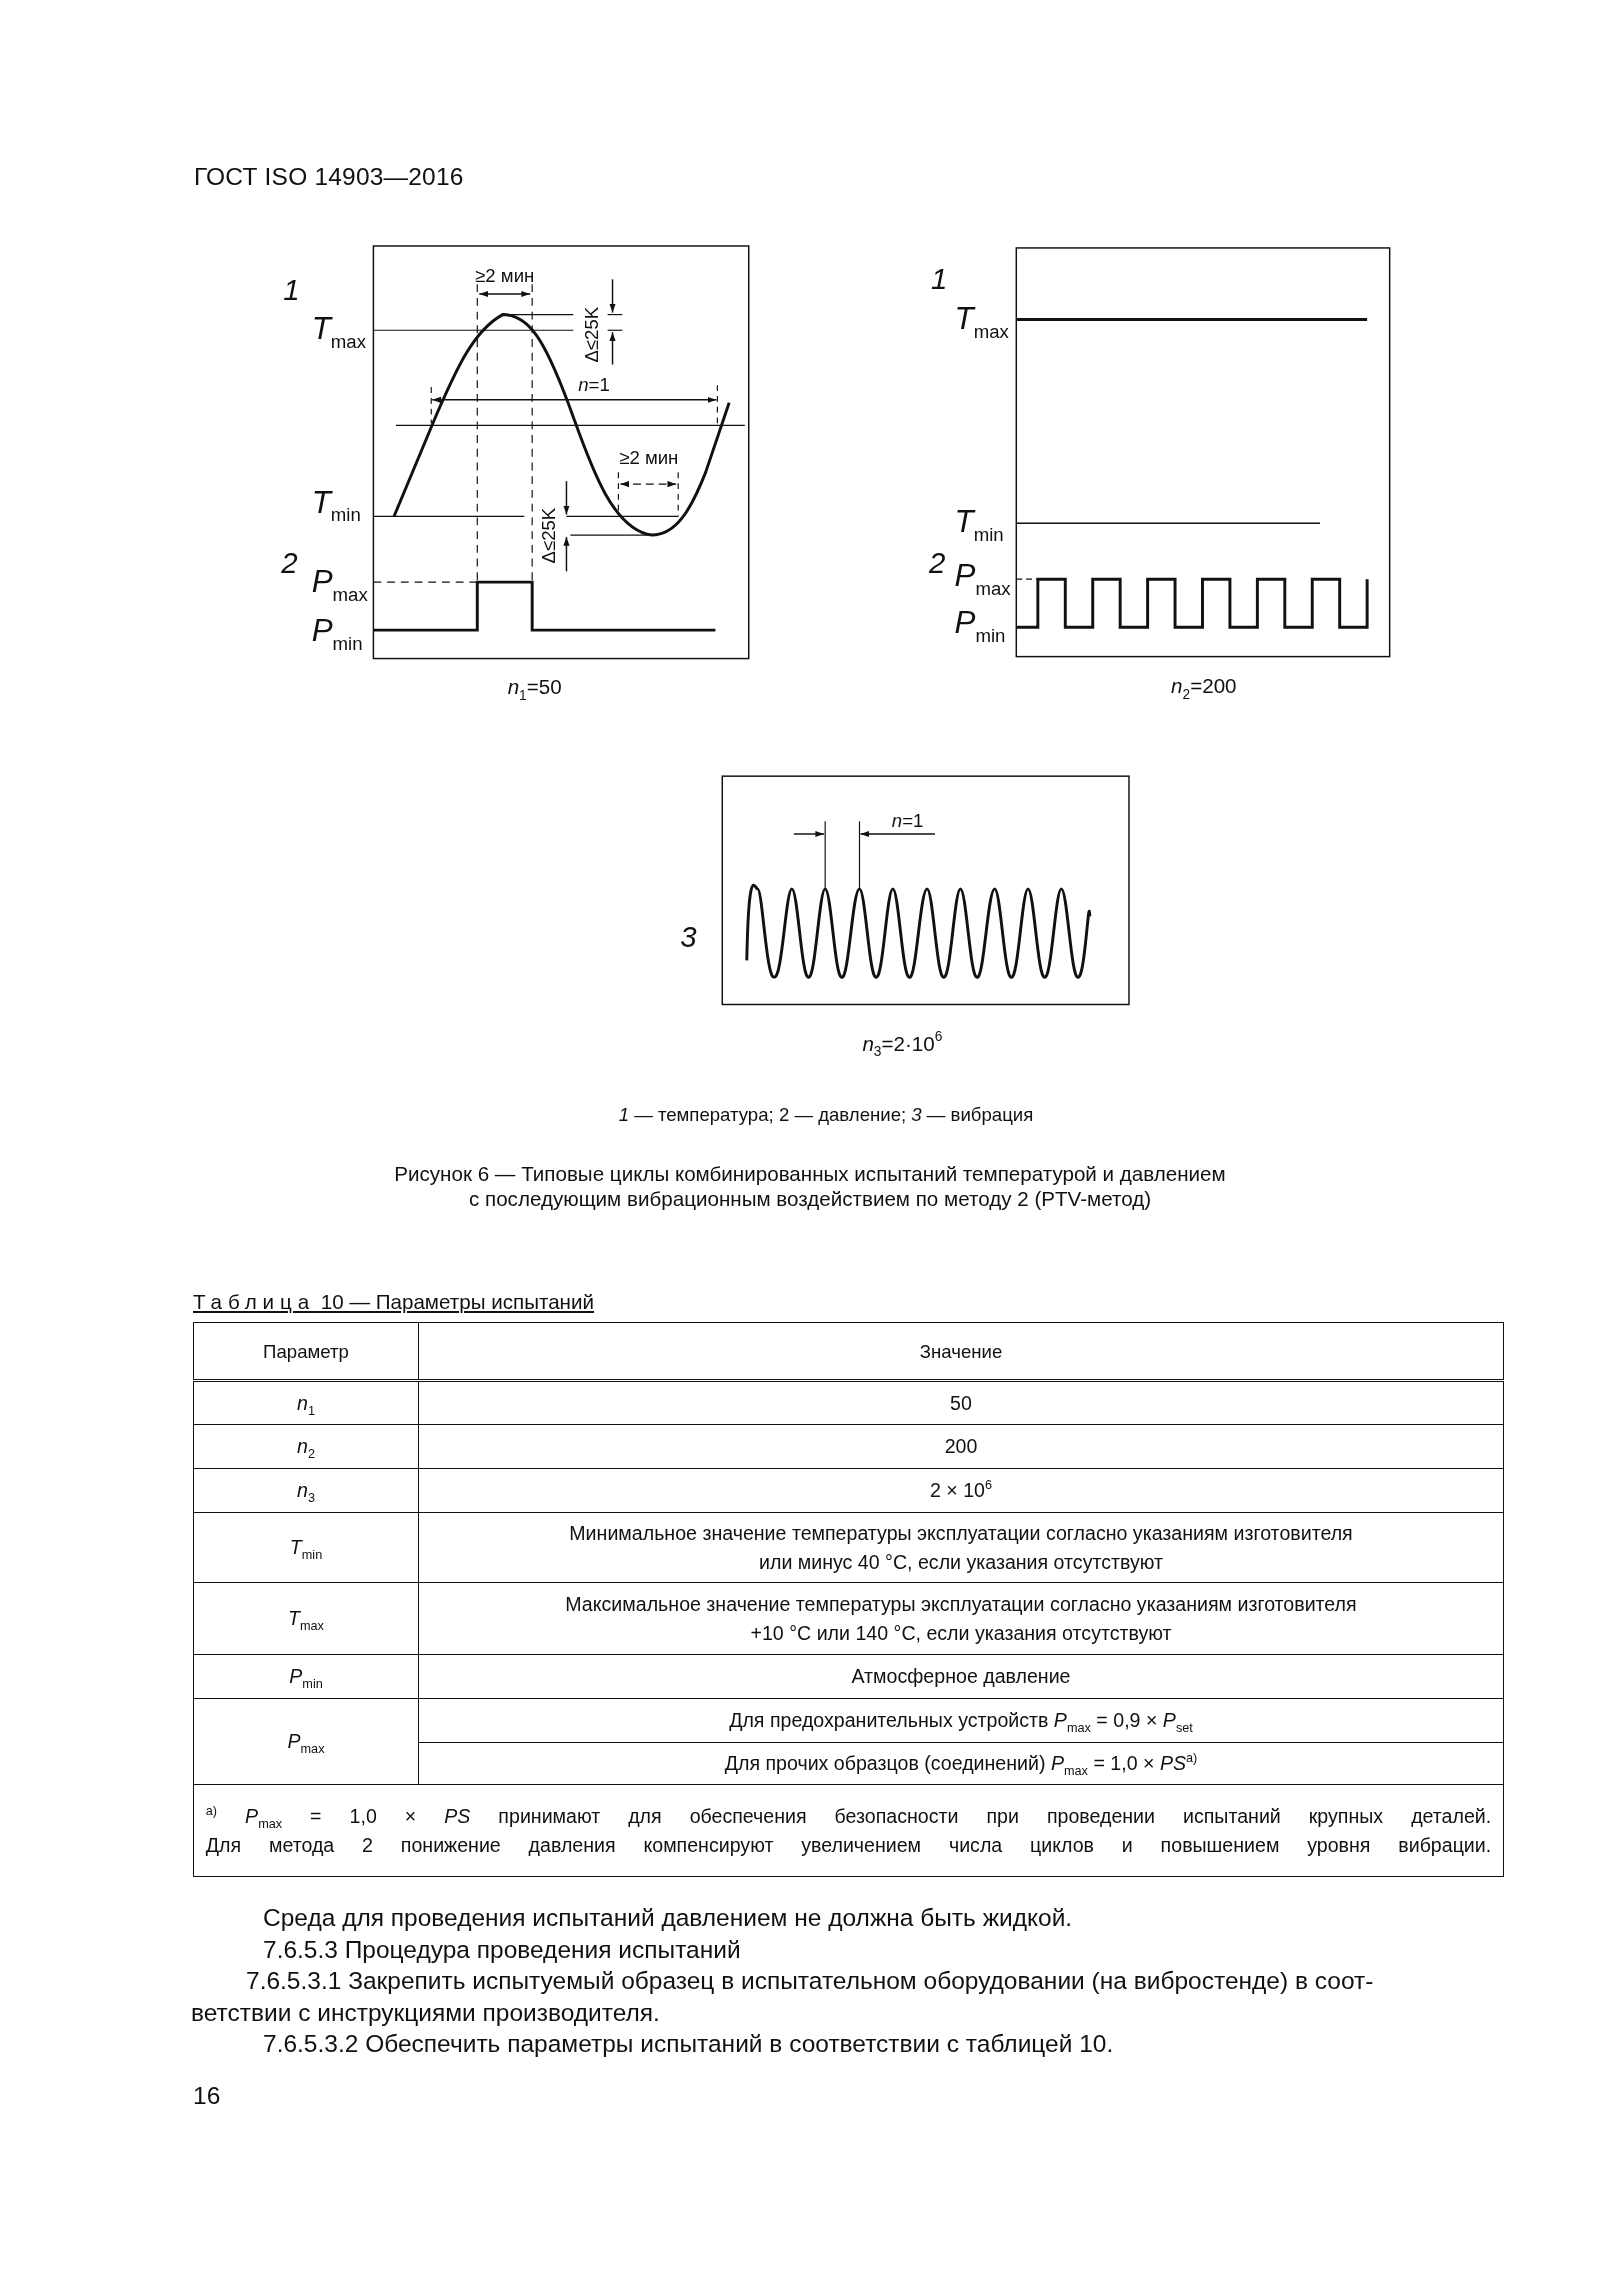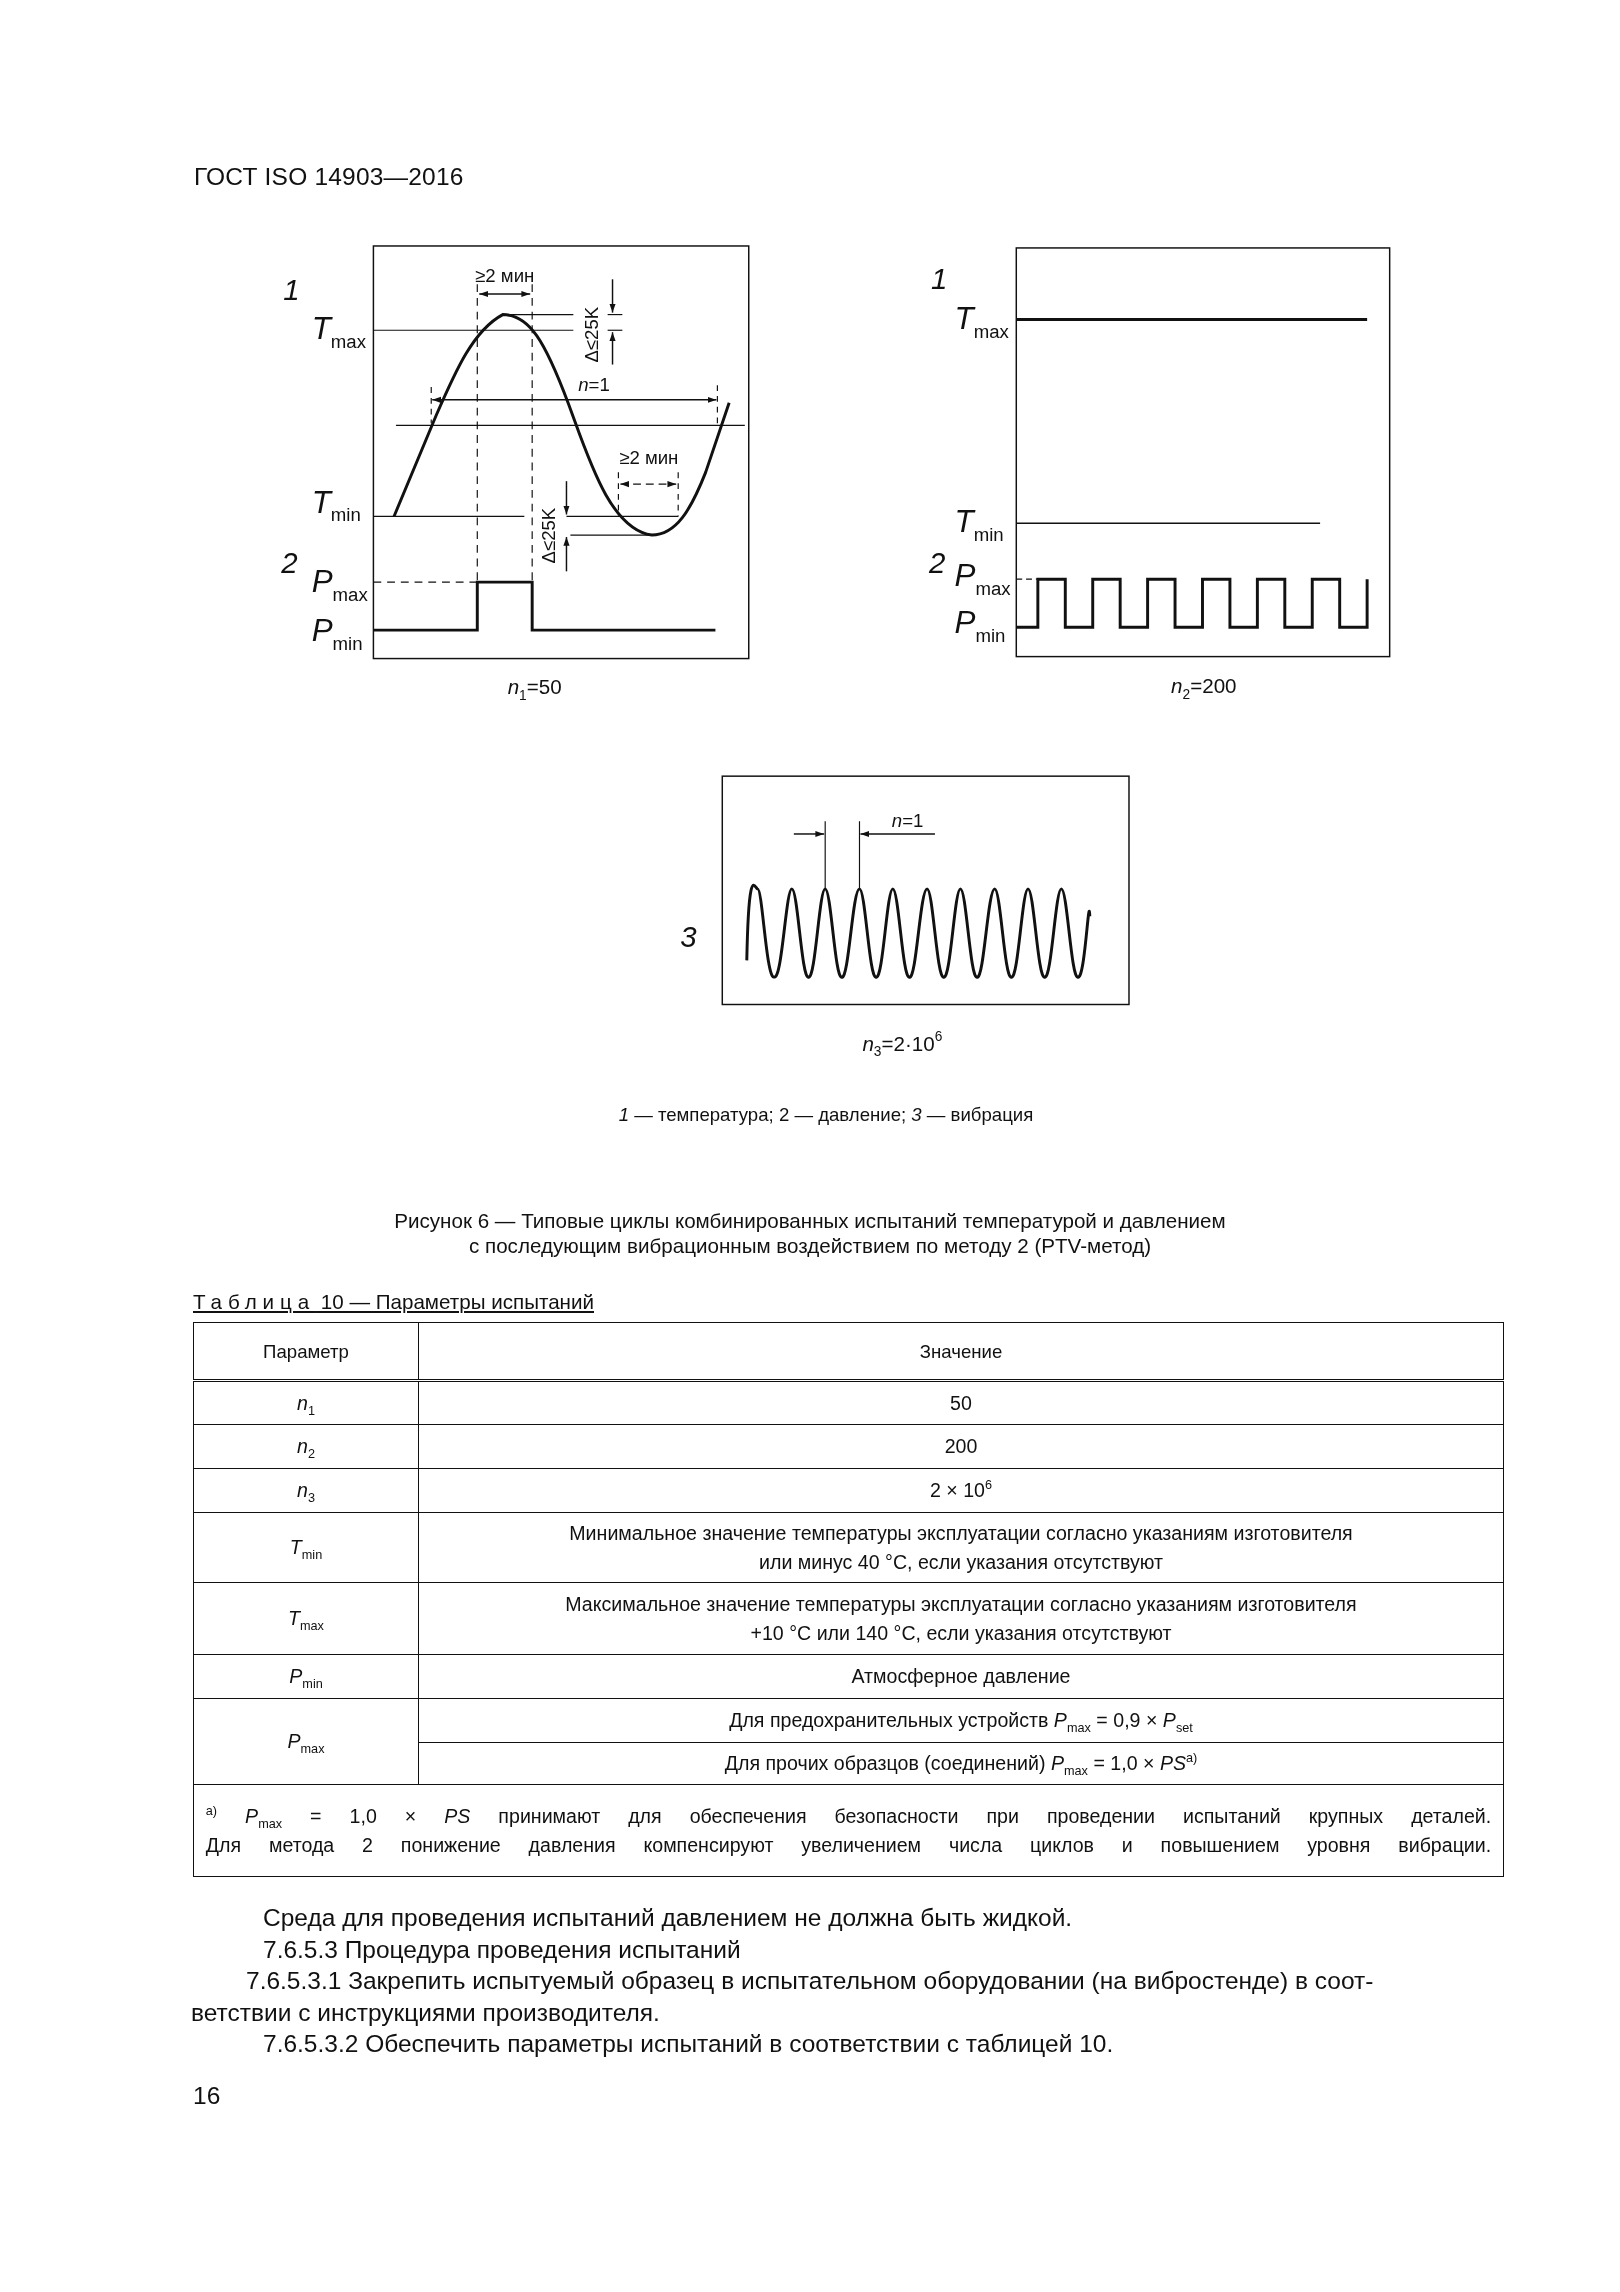--- a/index.html
+++ b/index.html
@@ -3,21 +3,21 @@
 <meta charset="utf-8">
 <style>
   html, body { margin: 0; padding: 0; background: #ffffff; }
   body { width: 1620px; height: 2293px; position: relative; overflow: hidden;
          font-family: "Liberation Sans", sans-serif; color: #111111; }
   .abs { position: absolute; white-space: nowrap; }
   .header { left: 194px; top: 163px; font-size: 24.5px; font-weight: normal; letter-spacing: 0.2px; }
   .fig-svg { position: absolute; left: 0; top: 0; }
   .fig-svg text { font-family: "Liberation Sans", sans-serif; fill: #111; }
   .legend { left: 16px; width: 1620px; top: 1104px; text-align: center; font-size: 18.6px; }
-  .caption { left: 0; width: 1620px; text-align: center; font-size: 20.6px; margin-top: 47px; }
+  .caption { left: 0; width: 1620px; text-align: center; font-size: 20.6px; }
   .tbl-title { left: 193px; top: 1290px; font-size: 20.6px; text-decoration: underline; }
   .tbl-title .spaced { letter-spacing: 5.9px; }
   table.params { position: absolute; left: 193px; top: 1322px; width: 1311px; border-collapse: collapse;
                  font-size: 19.6px; table-layout: fixed; }
   table.params td, table.params th { border: 1.5px solid #111; text-align: center; vertical-align: middle;
                  padding: 0 9.8px; font-weight: normal; line-height: 29px; }
   table.params th { height: 56px; font-size: 18.6px; }
   table.params thead tr th { border-bottom: 3.9px double #111; }
   .col1 { width: 225px; }
   i.sym { font-style: italic; }

